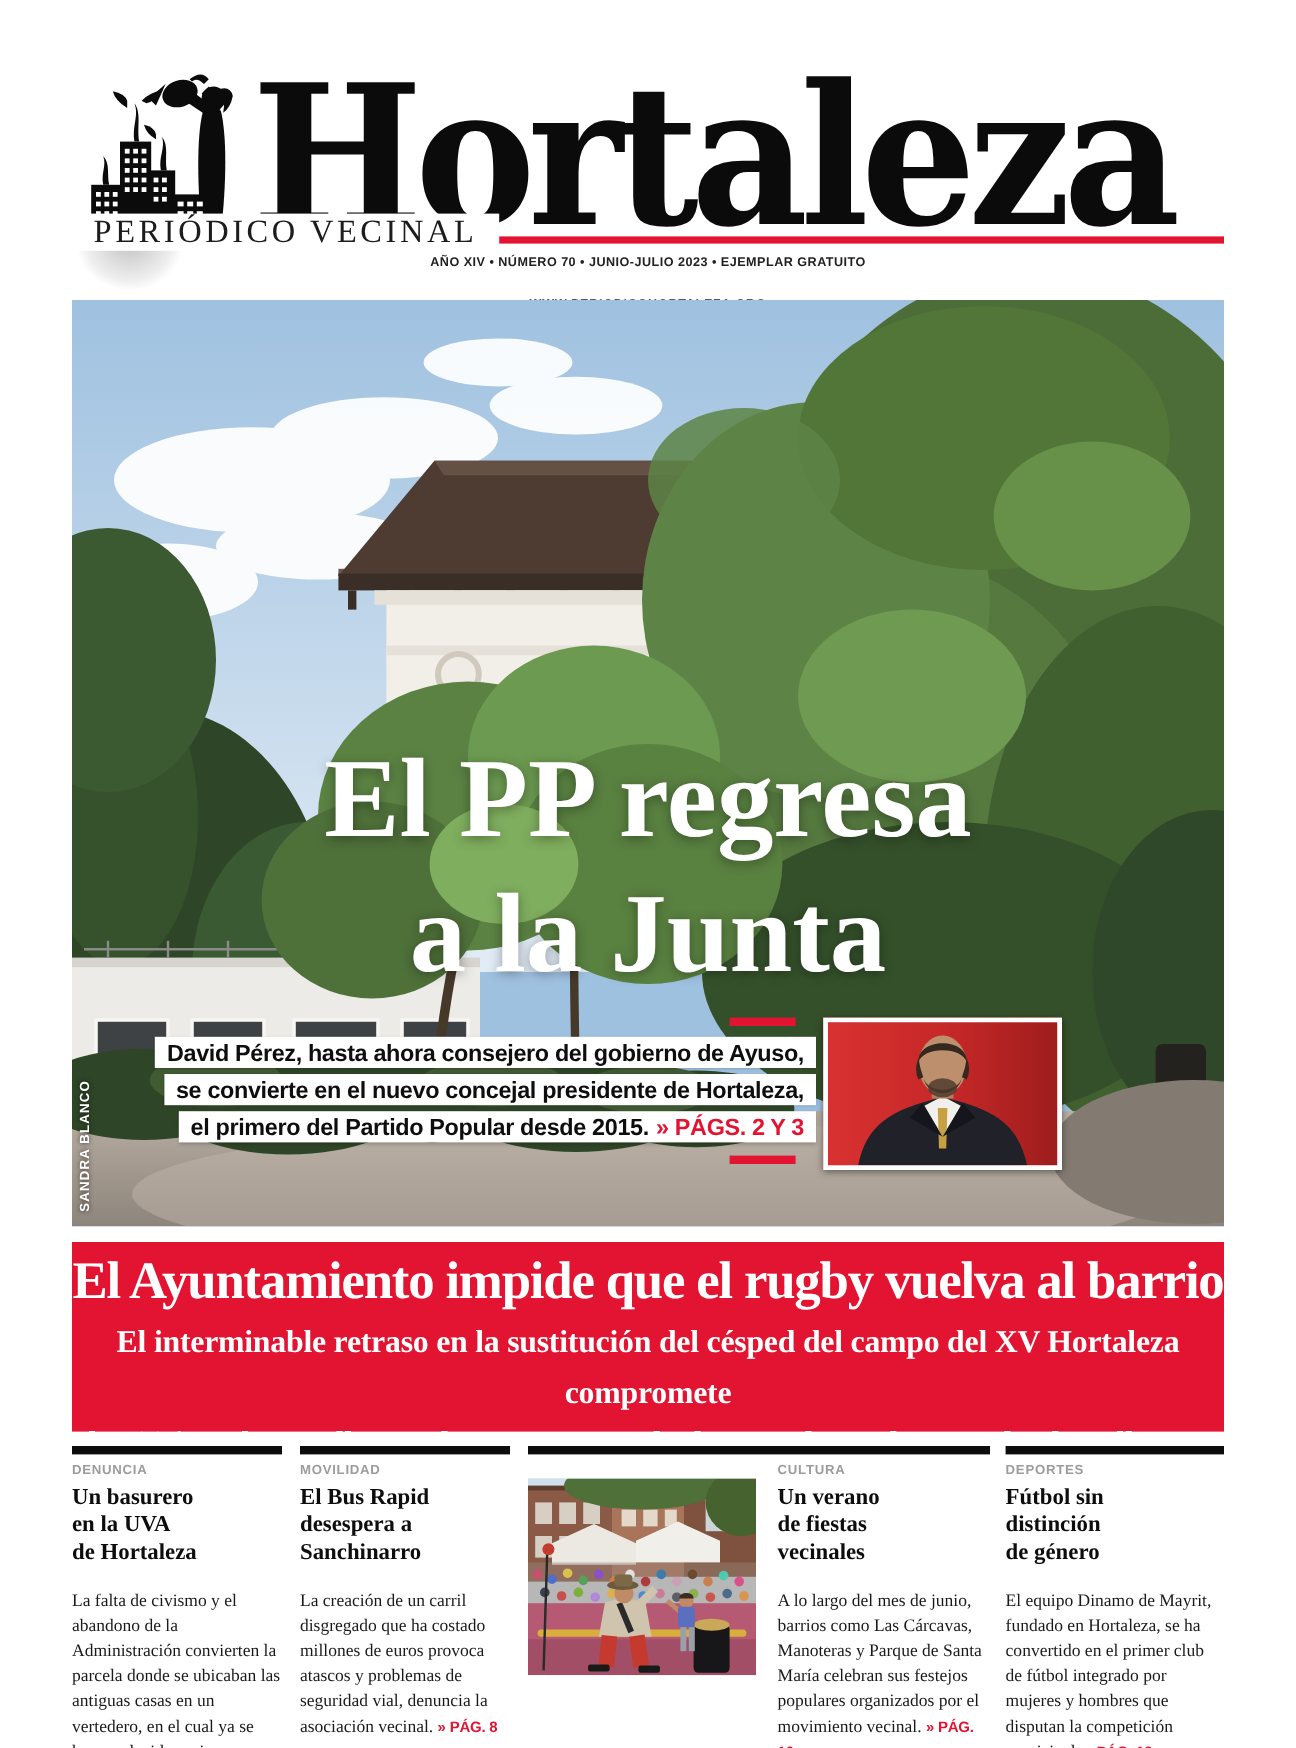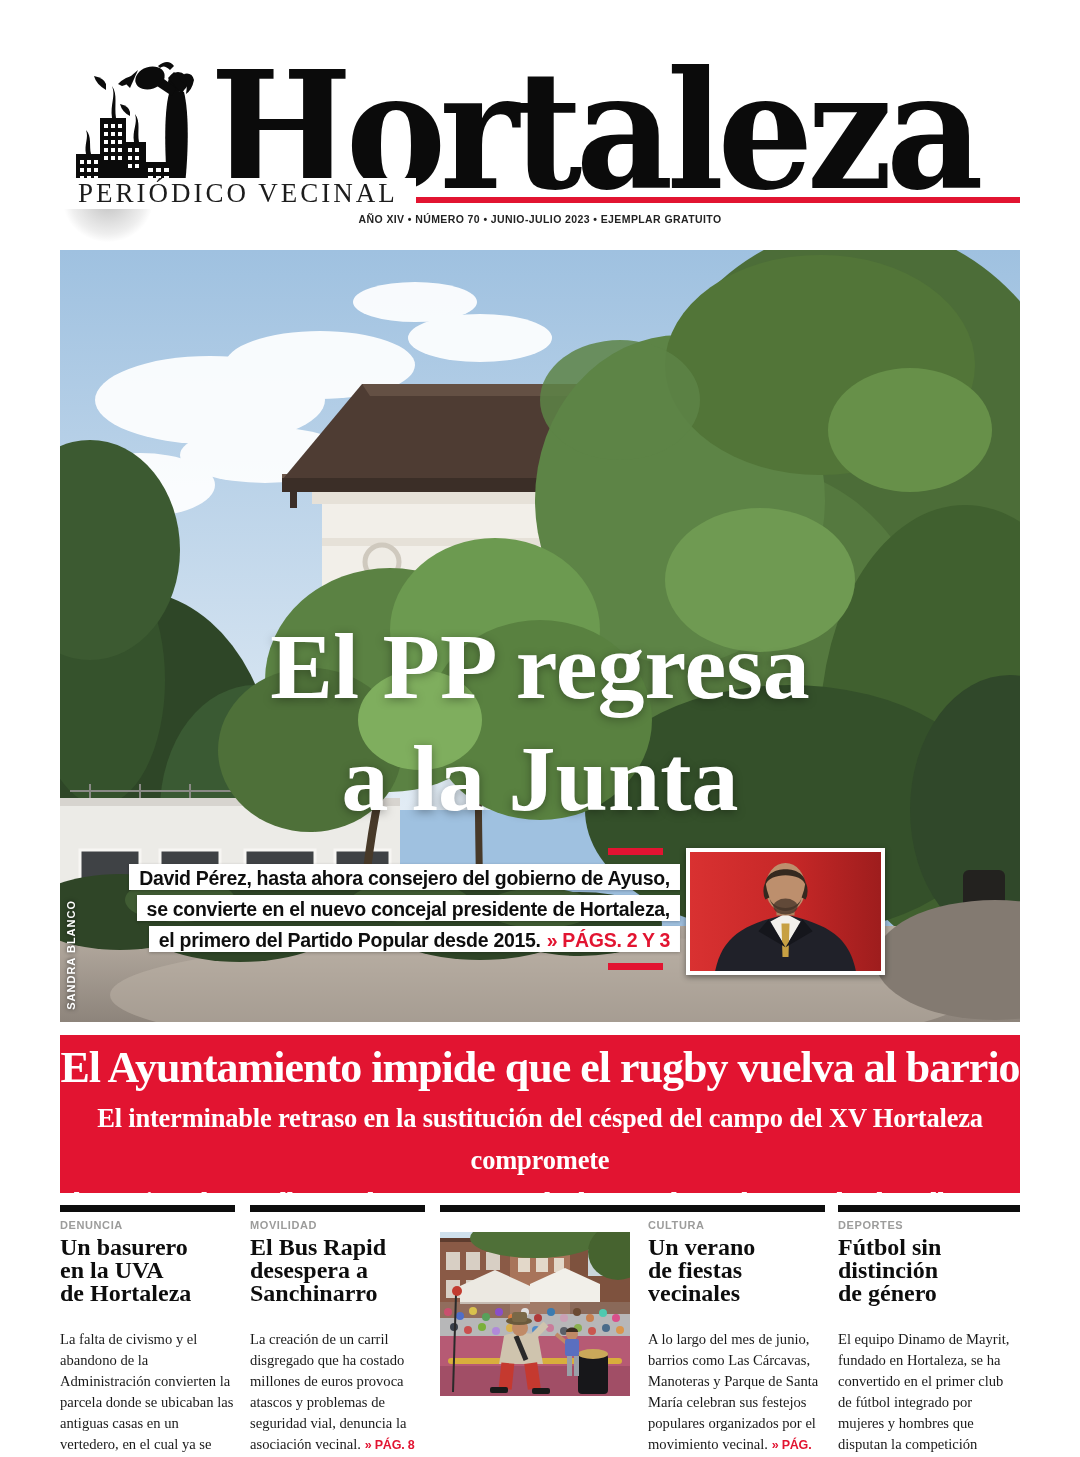--- a/index.html
+++ b/index.html
@@ -53,21 +53,21 @@
   .stories{position:absolute;left:60px;top:1205px;width:960px;height:200px;}
   .bar{position:absolute;top:0;height:7px;background:#0d0d0d;}
   .bar1{left:0;width:175px;} .bar2{left:190px;width:175px;}
   .bar3{left:380px;width:385px;} .bar4{left:778px;width:182px;}
   .story{position:absolute;top:0;}
   .story.c1{left:0;width:175px;} .story.c2{left:190px;width:175px;}
   .story.c4{left:588px;width:172px;} .story.c5{left:778px;width:182px;}
   .kicker{margin-top:14px;font-family:"Liberation Sans",sans-serif;font-weight:bold;
      font-size:11px;letter-spacing:.6px;color:#9c9c9b;}
   .story-headline{margin-top:5px;font-family:"Liberation Serif",serif;font-weight:bold;
-     font-size:24px;line-height:23px;white-space:pre-line;color:#0d0d0d;}
+     font-size:19px;line-height:23px;white-space:pre-line;color:#0d0d0d;}
   .story-body{margin-top:9px;font-family:"Liberation Serif",serif;font-size:14.6px;
      line-height:21px;color:#1a1a1a;}
   .story-body .pgref{font-family:"Liberation Sans",sans-serif;font-weight:bold;
      font-size:12.5px;color:#e21431;letter-spacing:-.2px;}
   .street-photo{position:absolute;left:380px;top:27px;width:190px;height:164px;background:#cfe0ec;overflow:hidden;}
   .street-photo svg{display:block;width:100%;height:100%;}
 </style>
 </head>
 <body>
 

